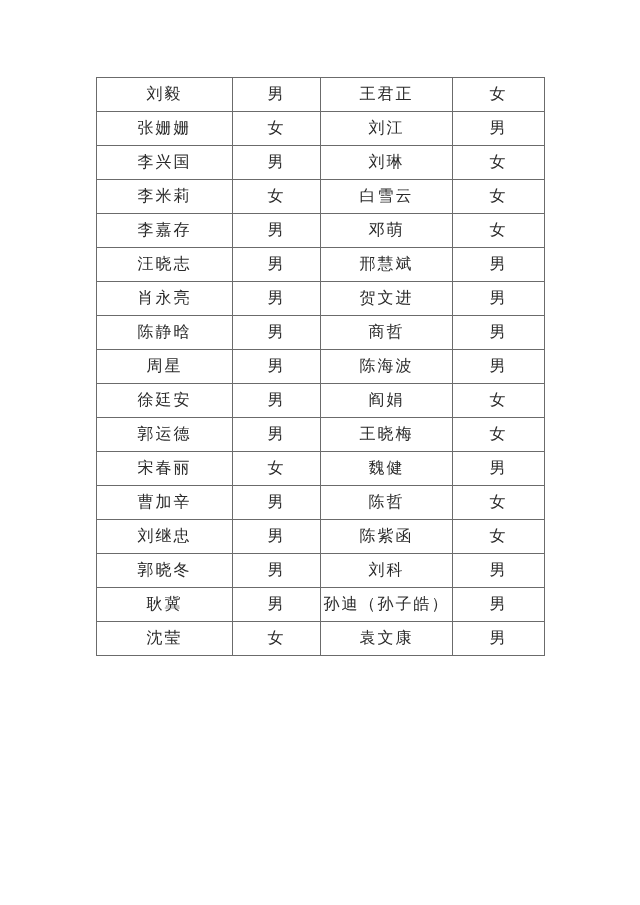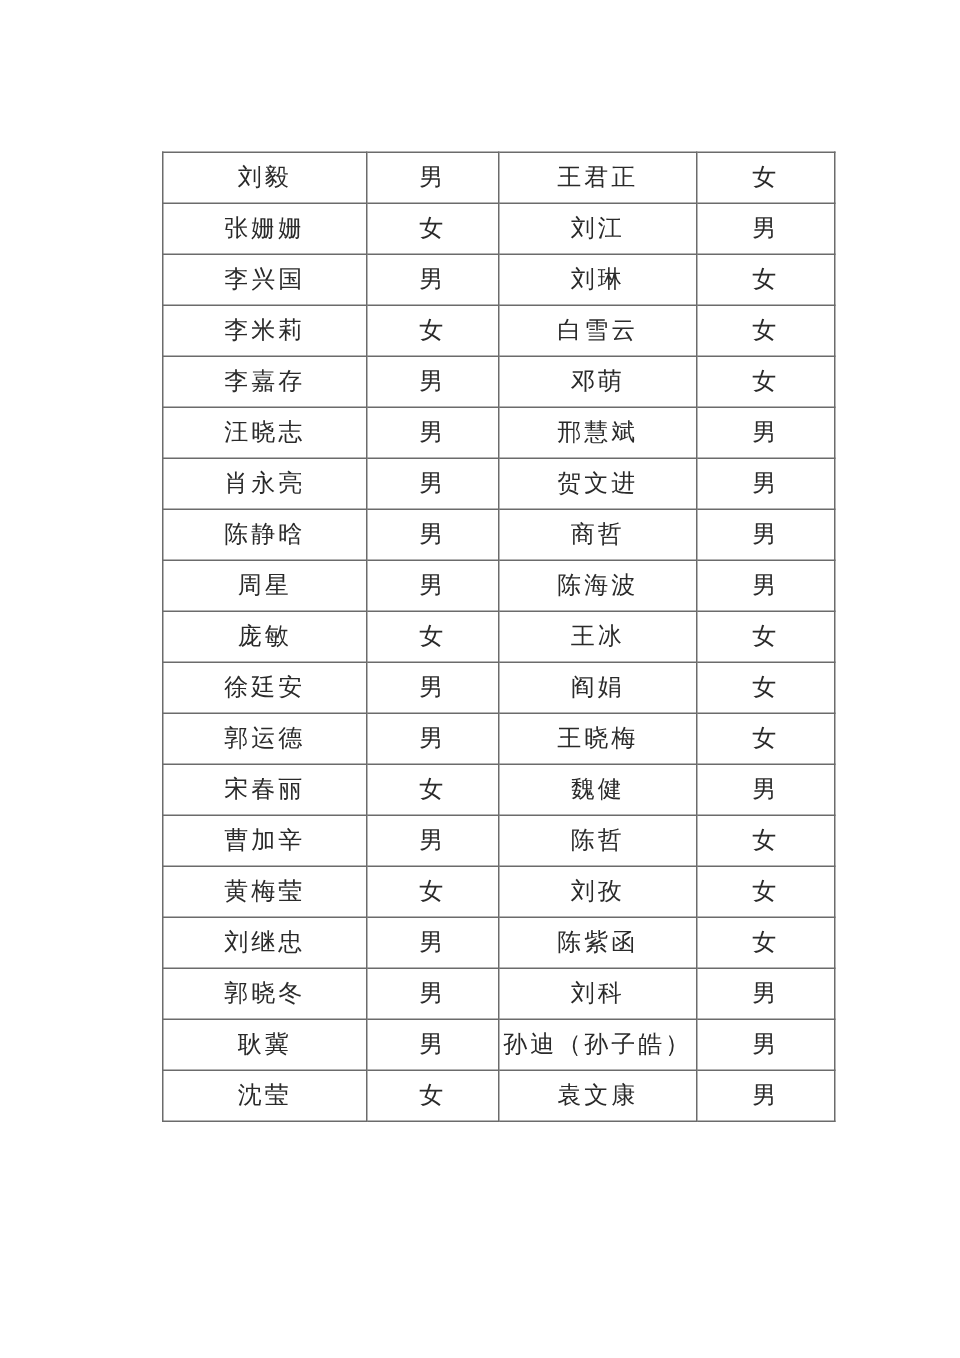--- a/index.html
+++ b/index.html
@@ -1,19 +1,19 @@
 <!DOCTYPE html>
 <html><head>
 <meta charset="utf-8">
 <style>
   html, body { margin:0; padding:0; background:#ffffff; }
   body { width:640px; height:905px; position:relative; overflow:hidden;
          font-family:"DejaVu Serif", "Liberation Serif", serif; color:#2a2a2a; }
-  table.roster { position:absolute; left:108px; top:77px; border-collapse:collapse;
-                 table-layout:fixed; width:448px;margin-top:24px; }
+  table.roster { position:absolute; left:96px; top:77px; border-collapse:collapse;
+                 table-layout:fixed; width:448px; }
   table.roster td { border:1px solid #6b6b6b; height:33px; padding:0;
                     text-align:center; vertical-align:middle; font-size:16px;
                     letter-spacing:2px; white-space:nowrap; }
   col.c1 { width:136px; } col.c2 { width:88px; } col.c3 { width:132px; } col.c4 { width:92px; }
 </style>
 </head>
 <body>
 
 <table class="roster">
   <colgroup>
@@ -71,26 +71,20 @@
         <td>商哲</td>
         <td>男</td>
       </tr>
       <tr>
         <td>周星</td>
         <td>男</td>
         <td>陈海波</td>
         <td>男</td>
       </tr>
       <tr>
-        <td>庞敏</td>
-        <td>女</td>
-        <td>王冰</td>
-        <td>女</td>
-      </tr>
-      <tr>
         <td>徐廷安</td>
         <td>男</td>
         <td>阎娟</td>
         <td>女</td>
       </tr>
       <tr>
         <td>郭运德</td>
         <td>男</td>
         <td>王晓梅</td>
         <td>女</td>
@@ -98,26 +92,20 @@
       <tr>
         <td>宋春丽</td>
         <td>女</td>
         <td>魏健</td>
         <td>男</td>
       </tr>
       <tr>
         <td>曹加辛</td>
         <td>男</td>
         <td>陈哲</td>
-        <td>女</td>
-      </tr>
-      <tr>
-        <td>黄梅莹</td>
-        <td>女</td>
-        <td>刘孜</td>
         <td>女</td>
       </tr>
       <tr>
         <td>刘继忠</td>
         <td>男</td>
         <td>陈紫函</td>
         <td>女</td>
       </tr>
       <tr>
         <td>郭晓冬</td>

